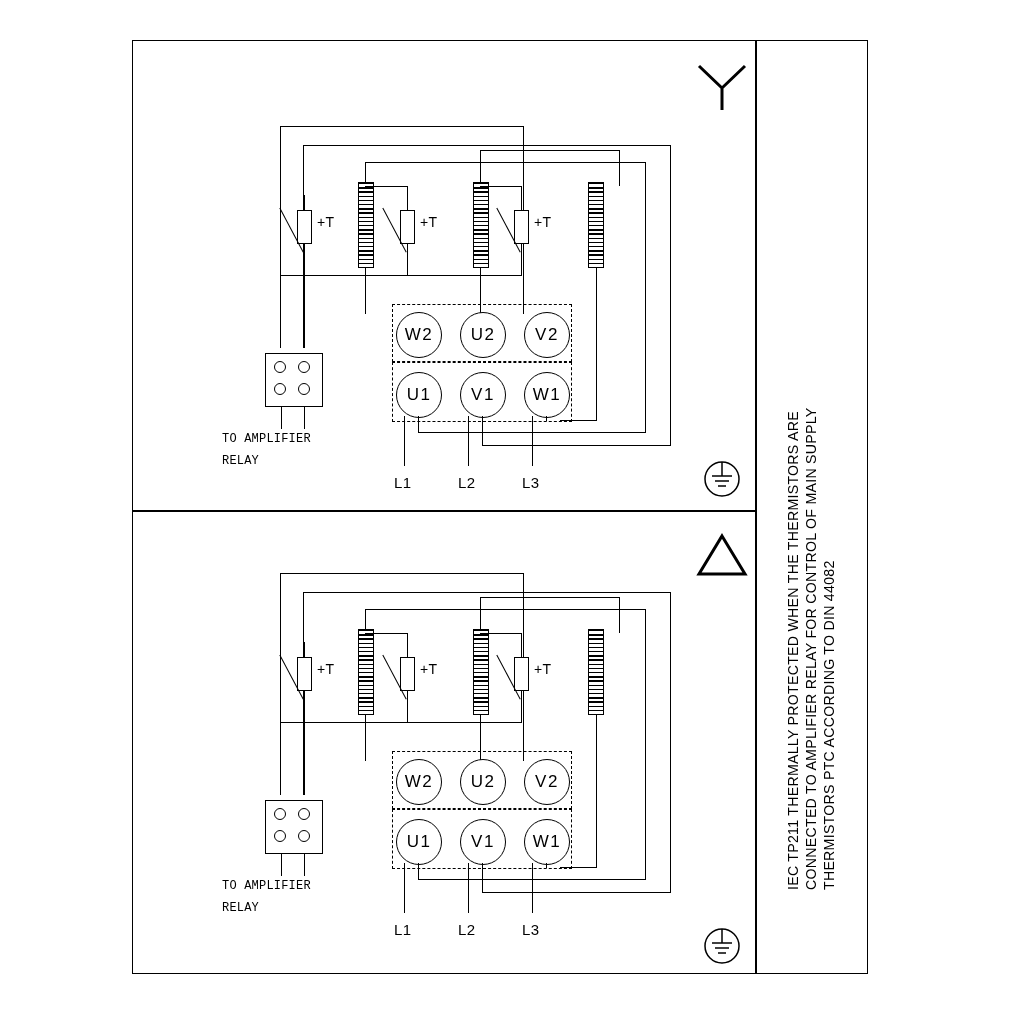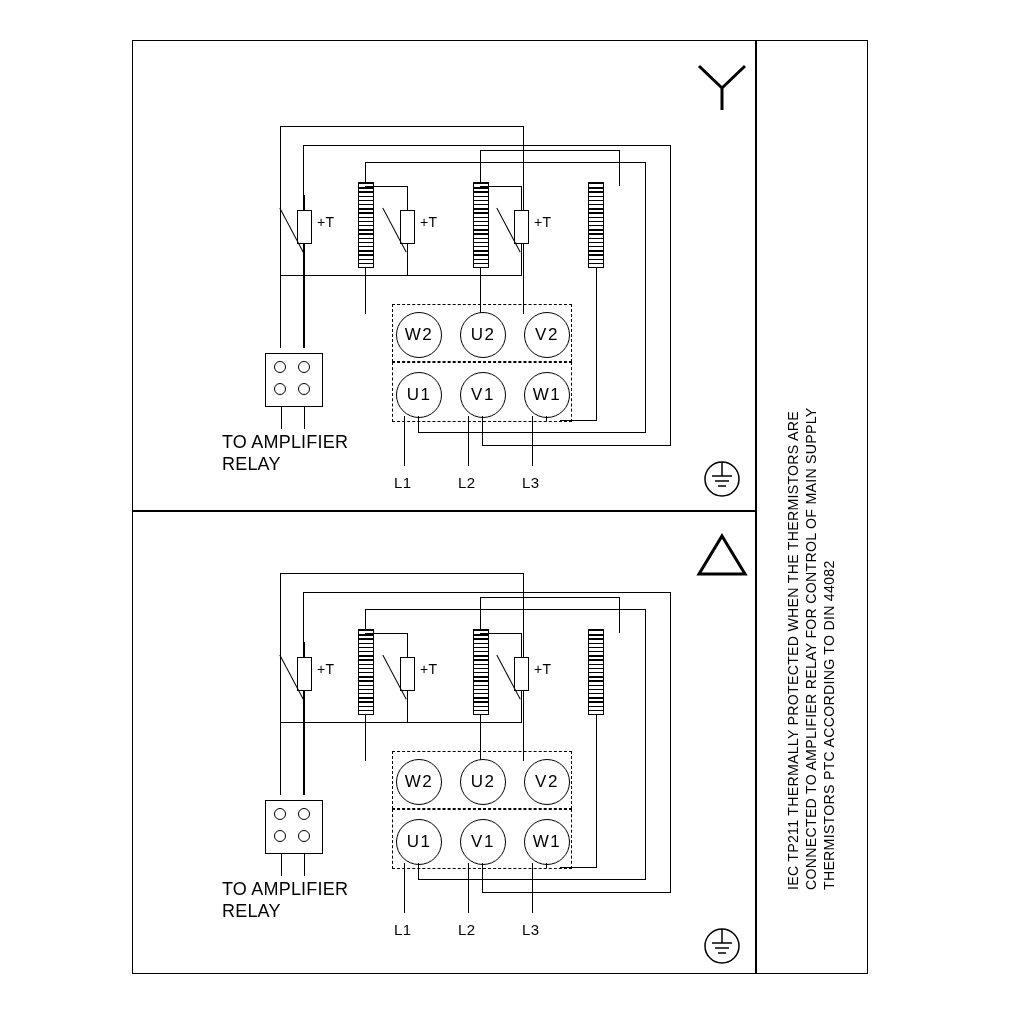--- a/index.html
+++ b/index.html
@@ -99,23 +99,24 @@
   .connbox .dot {
     position: absolute;
     width: 10px;
     height: 10px;
     border: 1.3px solid #000;
     border-radius: 50%;
     background: #fff;
   }
   .label {
     position: absolute;
-    font-size: 18px;
+    font-size: 12px;
     letter-spacing: 0.2px;
     white-space: nowrap;
+    font-family: Liberation Mono, monospace;
   }
   .phase-label {
     position: absolute;
     font-size: 15px;
     letter-spacing: 0.5px;
   }
   .sidetext {
     position: absolute;
     font-size: 14.2px;
     letter-spacing: 0.25px;

